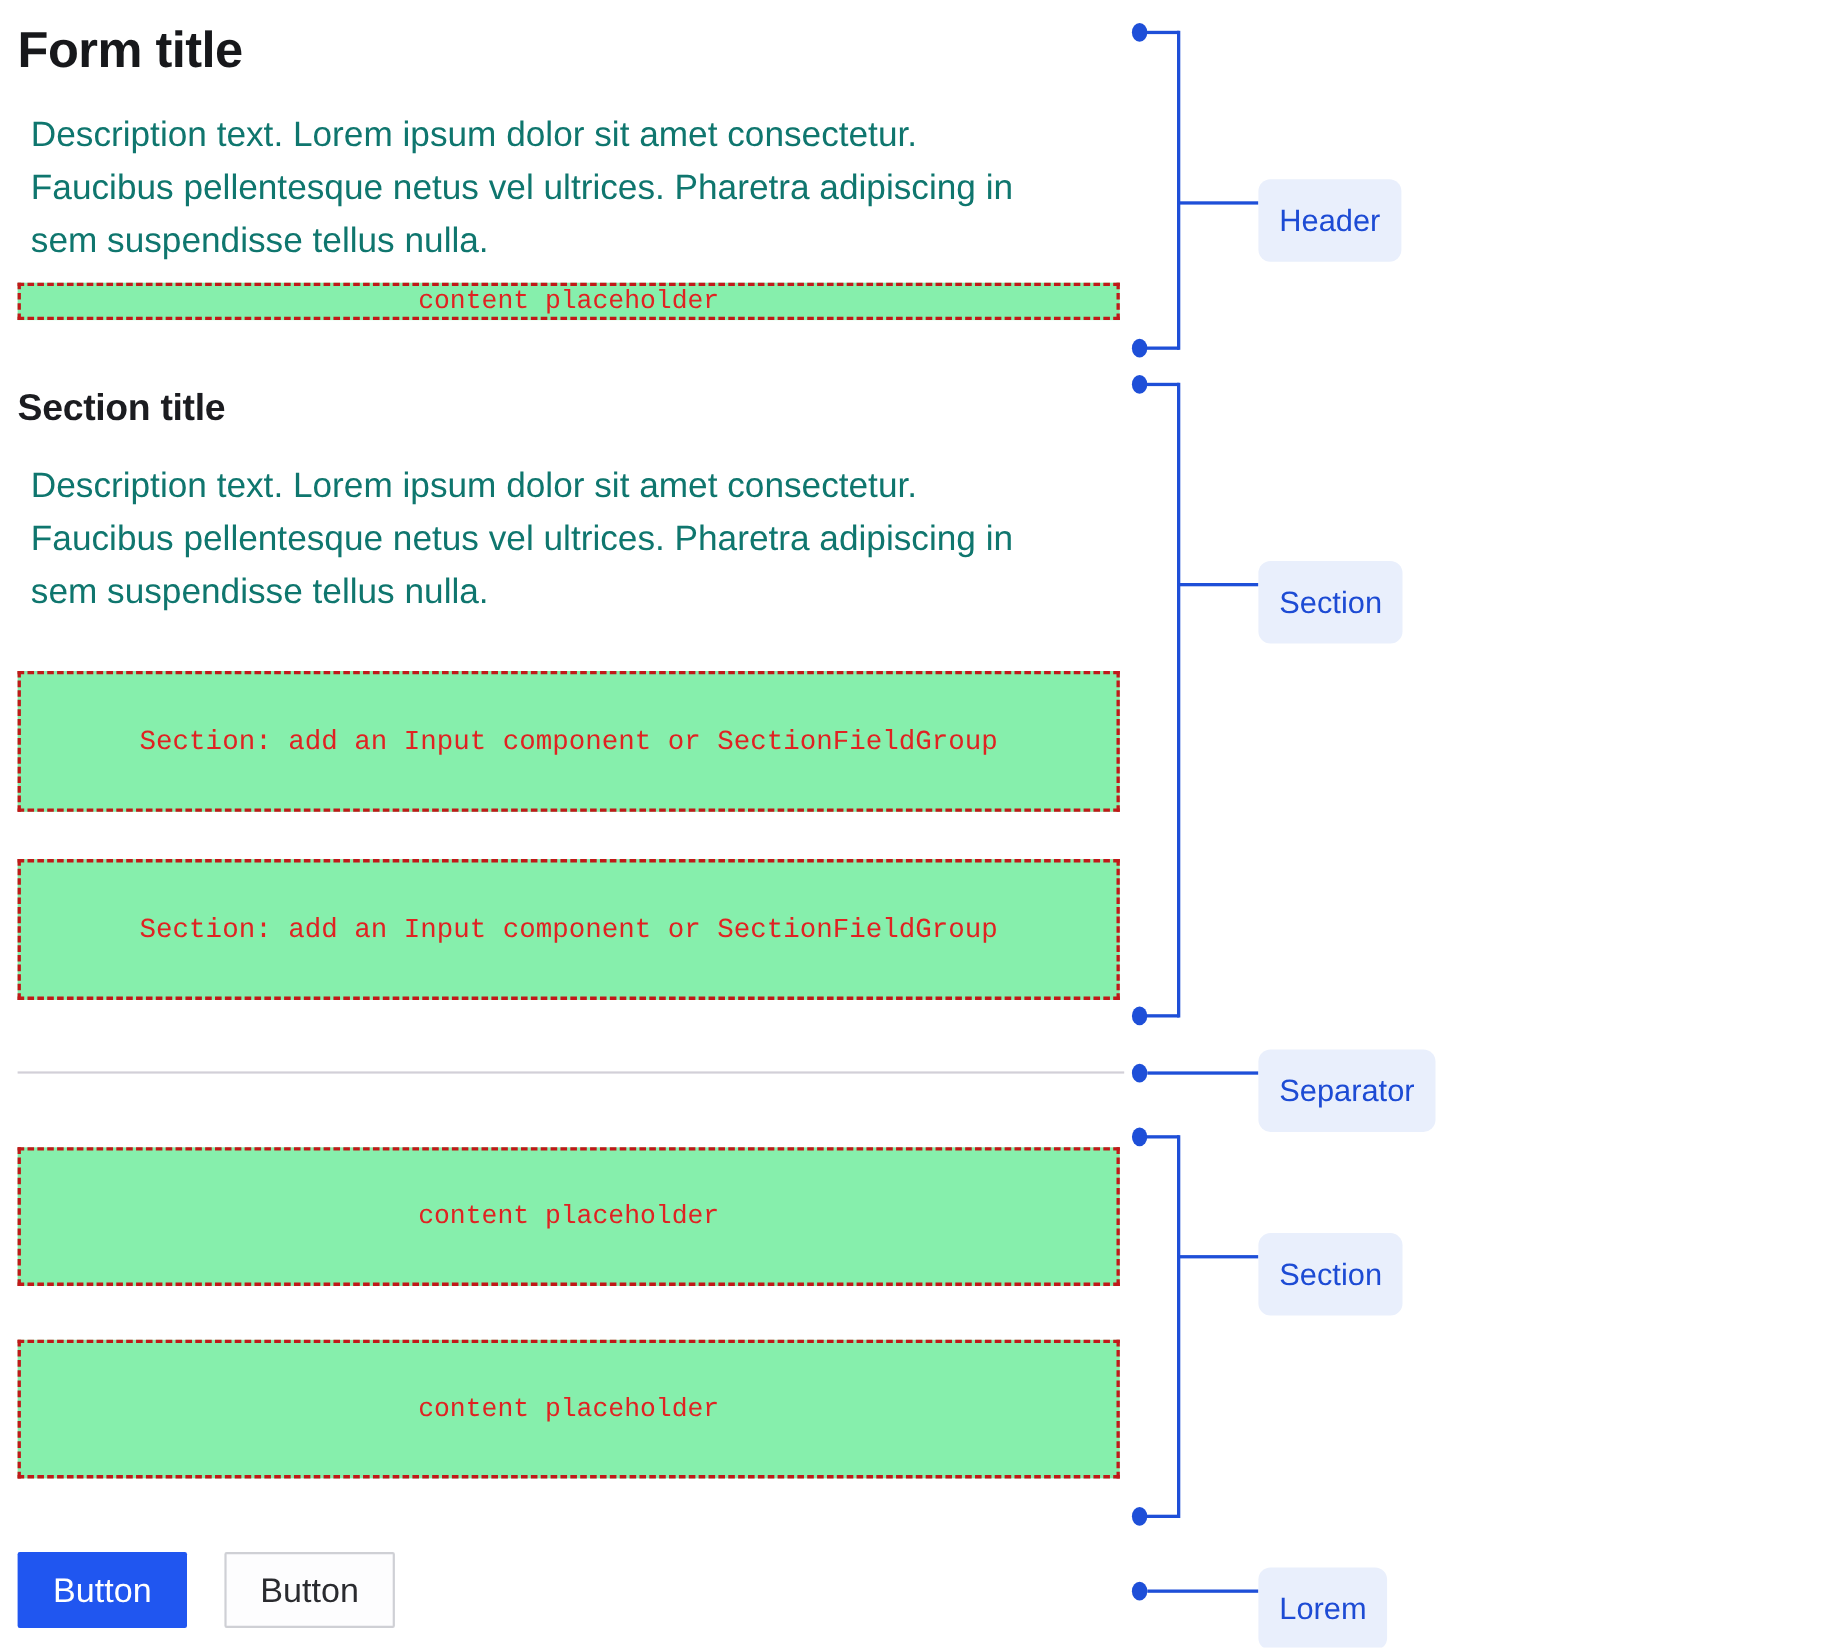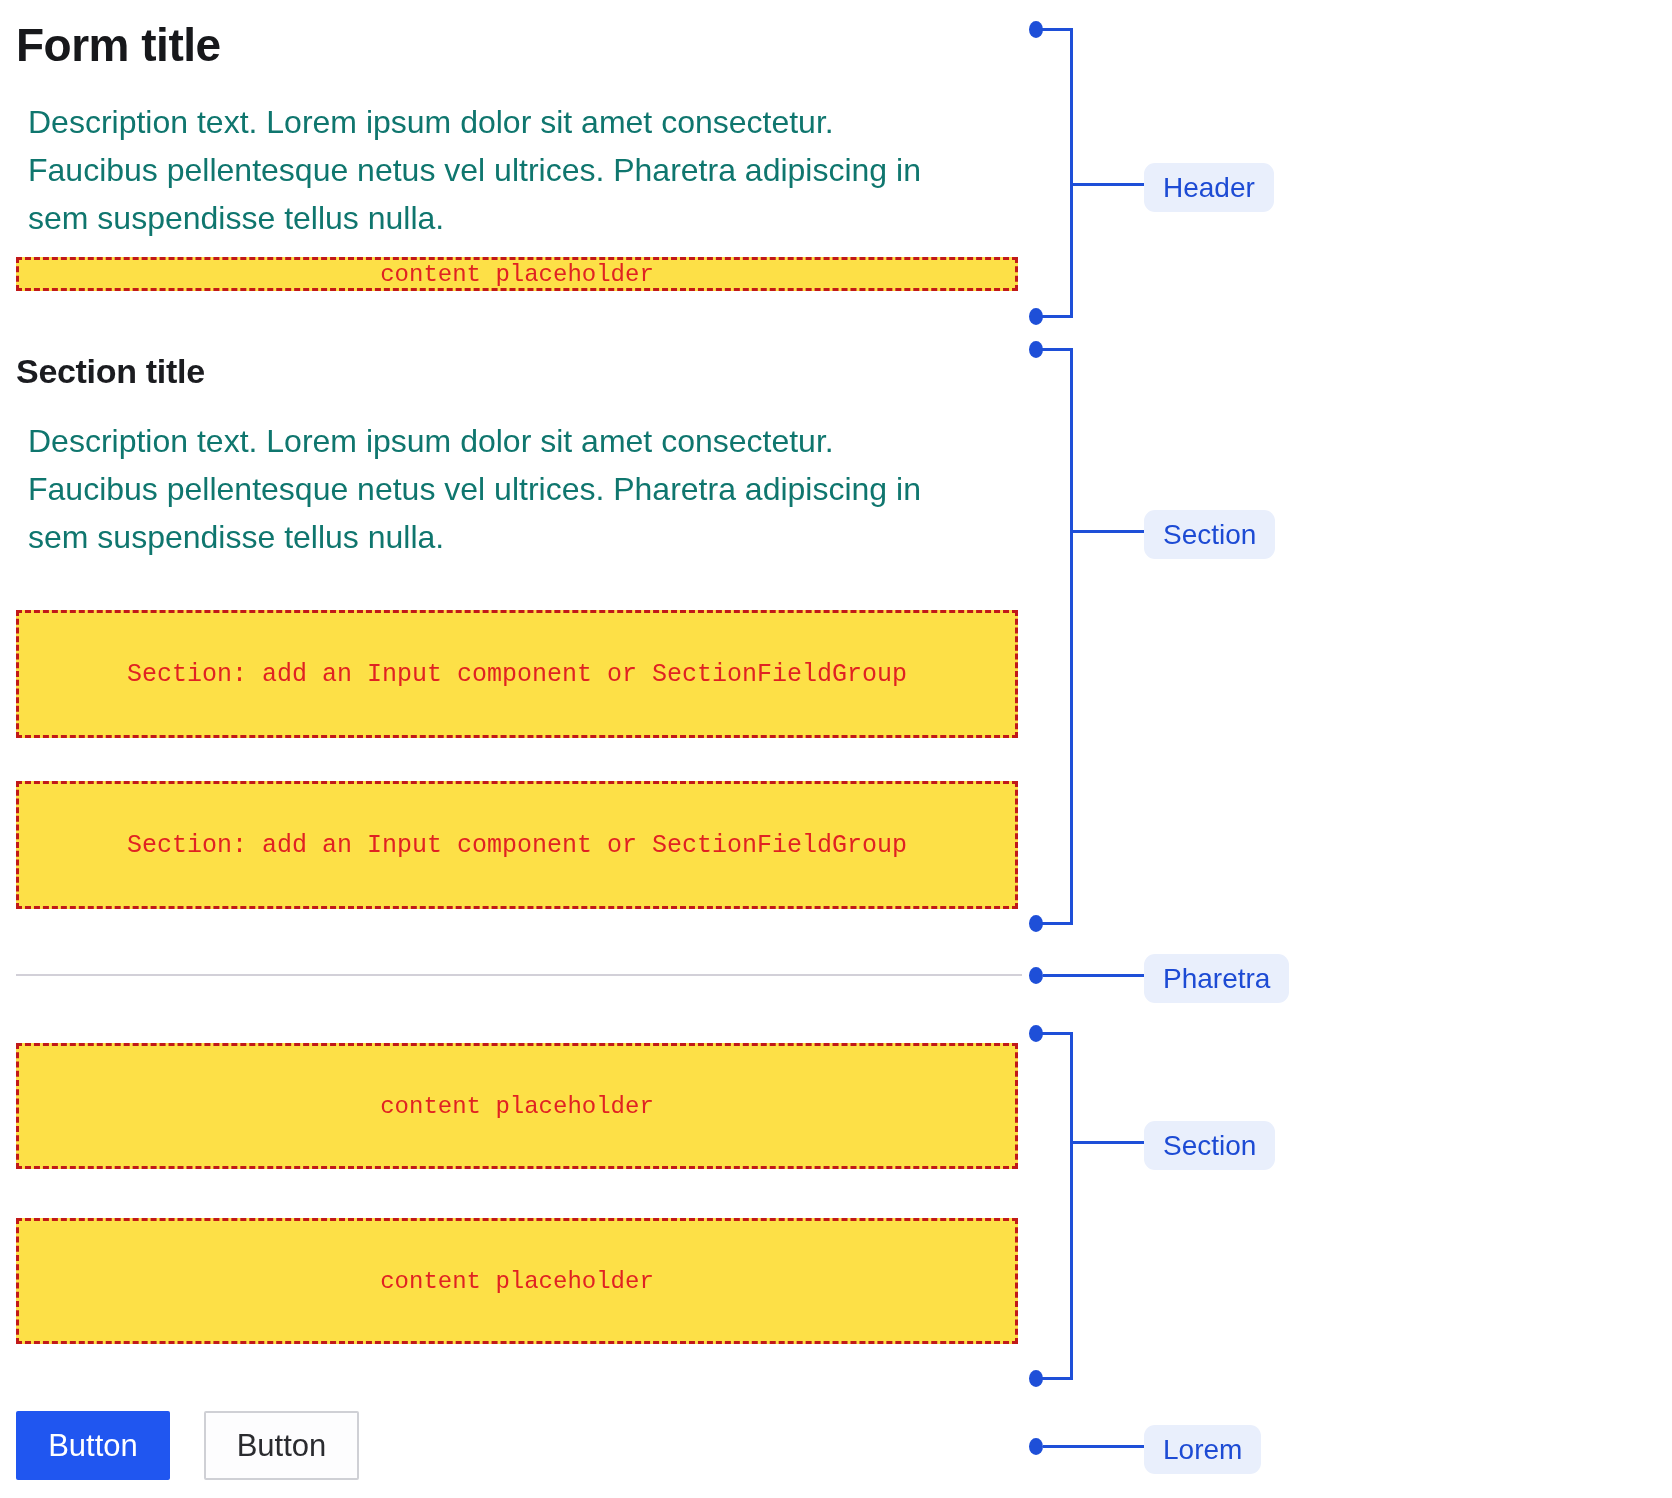--- a/index.html
+++ b/index.html
@@ -23,21 +23,21 @@
   }
   .desc{
     position:absolute;left:28px;width:960px;
     font-size:32px;color:#0f766e;line-height:48px;font-weight:400;
   }
   .desc-1{top:98px;}
   .desc-2{top:417px;}
   
   .ph-box{
     position:absolute;left:16px;width:1002px;
-    background:#fde047;border:3px dashed #c11919;
+    background:#86efac;border:3px dashed #c11919;
     display:flex;align-items:center;justify-content:center;
     font-family:"Liberation Mono", monospace;
     color:#e02222;box-sizing:border-box;
   }
   .ph-thin{top:257px;height:34px;font-size:24px;}
   .ph-sec1{top:610px;height:128px;font-size:25px;}
   .ph-sec2{top:781px;height:128px;font-size:25px;}
   .ph-con1{top:1043px;height:126px;font-size:24px;}
   .ph-con2{top:1218px;height:126px;font-size:24px;}
   
@@ -65,21 +65,21 @@
   .dot{
     position:absolute;width:14px;height:17px;border-radius:50%;
     background:#1e4fd8;margin-left:-7px;margin-top:-8px;left:1036px;
   }
   .hline,.vline{position:absolute;background:#1e4fd8;}
   .hline{height:3px;margin-top:-1px;}
   .vline{width:3px;left:1070px;}
   .pill{
     position:absolute;left:1144px;height:41px;
     background:#e9effc;color:#1d4bd4;border-radius:11px;
-    font-size:28px;line-height:41px;padding:4px 19px;
+    font-size:28px;line-height:41px;padding:17px 19px;
     white-space:nowrap;
   }
 </style>
 </head>
 <body>
 
 <div id="canvas">
 
   <div class="form-title">Form title</div>
   <div class="desc desc-1">
@@ -122,21 +122,21 @@
     <div class="vline" style="top:348px;height:577px"></div>
     <div class="hline" style="left:1036px;top:923px;width:36px"></div>
     <div class="dot" style="top:923px"></div>
     <div class="hline" style="left:1072px;top:531px;width:72px"></div>
     <div class="pill" style="top:510px">Section</div>
   </div>
 
   <div>
     <div class="dot" style="top:975px"></div>
     <div class="hline" style="left:1043px;top:975px;width:101px"></div>
-    <div class="pill" style="top:954px">Pharetra</div>
+    <div class="pill" style="top:954px">Separator</div>
   </div>
 
   <div>
     <div class="dot" style="top:1033px"></div>
     <div class="hline" style="left:1036px;top:1033px;width:36px"></div>
     <div class="vline" style="top:1032px;height:348px"></div>
     <div class="hline" style="left:1036px;top:1378px;width:36px"></div>
     <div class="dot" style="top:1378px"></div>
     <div class="hline" style="left:1072px;top:1142px;width:72px"></div>
     <div class="pill" style="top:1121px">Section</div>

